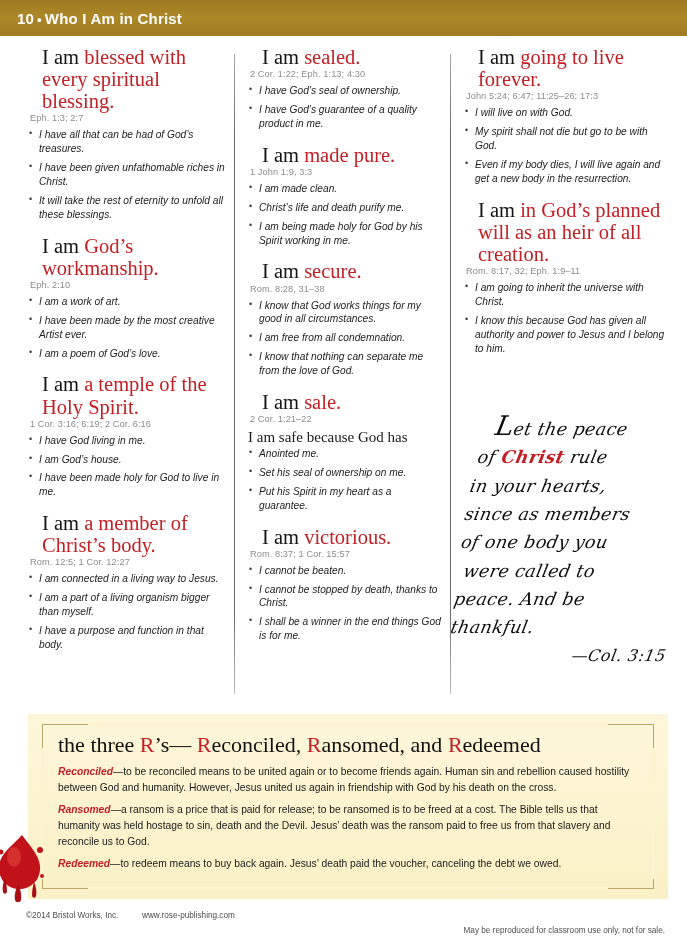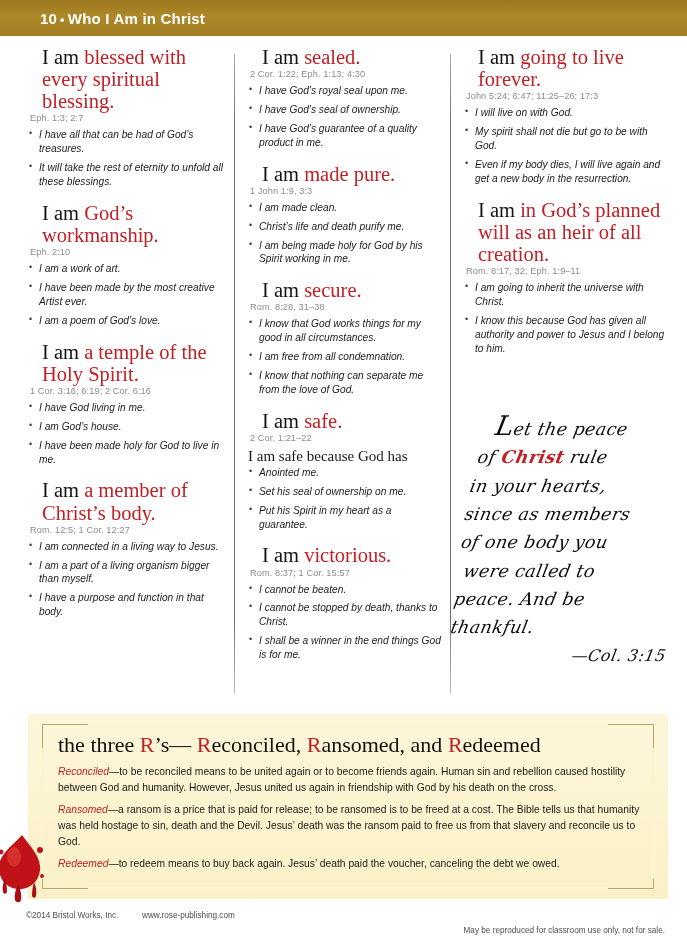--- a/index.html
+++ b/index.html
@@ -25,21 +25,21 @@
     background: linear-gradient(180deg, #9d7820 0%, #ad8828 45%, #a07c22 100%);
     display: flex;
     align-items: center;
   }
   .header-title {
     color: #ffffff;
     font-family: "Liberation Sans", sans-serif;
     font-weight: bold;
     font-size: 15px;
     letter-spacing: 0.2px;
-    margin-left: 40px;
+    margin-left: 17px;
     white-space: nowrap;
   }
   .header-title .dot {
     font-size: 13px;
     padding: 0 3px;
   }
 
   
   .columns {
     position: absolute;
@@ -217,21 +217,21 @@
   .rbox-para {
     font-family: "Liberation Sans", sans-serif;
     font-size: 10.3px;
     line-height: 1.52;
     color: #1a1a1a;
     margin: 0 0 7px 0;
   }
   .rbox-para .term {
     color: #c32026;
     font-style: italic;
-    font-weight: normal;
+    font-weight: bold;
   }
 
   
   .blood {
     position: absolute;
     left: -8px;
     top: 832px;
     width: 56px;
     height: 72px;
   }
@@ -268,20 +268,21 @@
   <div class="col col-1">
 
     <div class="entry">
       <div class="entry-head">
         <span class="iam">I am</span>
         <span class="phrase">blessed with every spiritual blessing.</span>
       </div>
       <div class="entry-ref">Eph. 1:3; 2:7</div>
       <ul class="bullets">
         <li>I have all that can be had of God’s treasures.</li>
+        <li>I have been given unfathomable riches in Christ.</li>
         <li>It will take the rest of eternity to unfold all these blessings.</li>
       </ul>
     </div>
 
     <div class="entry">
       <div class="entry-head">
         <span class="iam">I am</span>
         <span class="phrase">God’s workmanship.</span>
       </div>
       <div class="entry-ref">Eph. 2:10</div>
@@ -322,21 +323,20 @@
 
   <div class="col col-2">
 
     <div class="entry">
       <div class="entry-head">
         <span class="iam">I am</span>
         <span class="phrase">sealed.</span>
       </div>
       <div class="entry-ref">2 Cor. 1:22; Eph. 1:13; 4:30</div>
       <ul class="bullets">
-        <li>I have God’s royal seal upon me.</li>
         <li>I have God’s seal of ownership.</li>
         <li>I have God’s guarantee of a quality product in me.</li>
       </ul>
     </div>
 
     <div class="entry">
       <div class="entry-head">
         <span class="iam">I am</span>
         <span class="phrase">made pure.</span>
       </div>
@@ -357,21 +357,21 @@
       <ul class="bullets">
         <li>I know that God works things for my good in all circumstances.</li>
         <li>I am free from all condemnation.</li>
         <li>I know that nothing can separate me from the love of God.</li>
       </ul>
     </div>
 
     <div class="entry">
       <div class="entry-head">
         <span class="iam">I am</span>
-        <span class="phrase">safe.</span>
+        <span class="phrase">sale.</span>
       </div>
       <div class="entry-ref">2 Cor. 1:21–22</div>
       <div class="entry-lead">I am safe because God has</div>
       <ul class="bullets">
         <li>Anointed me.</li>
         <li>Set his seal of ownership on me.</li>
         <li>Put his Spirit in my heart as a guarantee.</li>
       </ul>
     </div>
 

